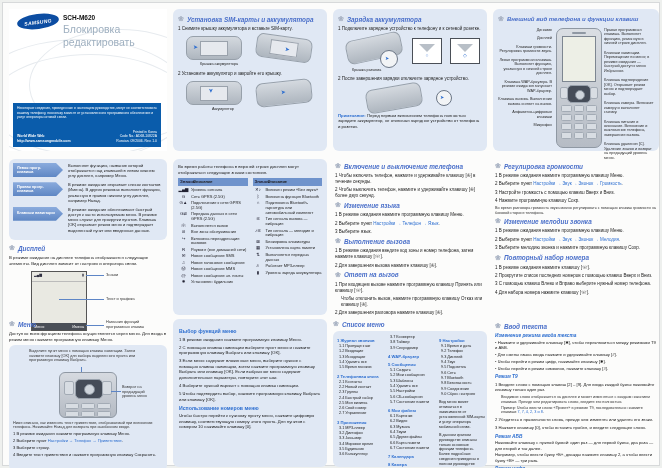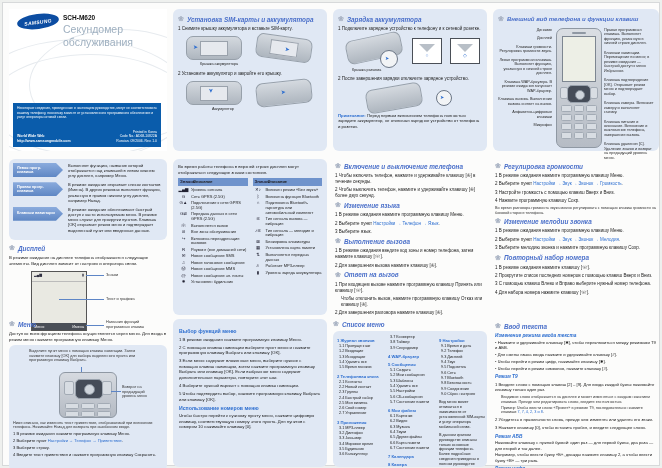--- a/index.html
+++ b/index.html
@@ -71,22 +71,22 @@
 
 <div class="sheet">
 
   <div class="panel cover" style="left:6px;top:6px;width:158px;height:142px;">
     <div class="swirl" style="left:-40px;top:30px;width:220px;height:120px;"></div>
     <div class="swirl" style="left:-20px;top:45px;width:200px;height:100px;"></div>
     <div class="swirl" style="left:20px;top:20px;width:180px;height:110px;"></div>
     <div class="logo">SAMSUNG</div>
     <div class="model">SCH-M620</div>
     <div class="ctitle">
-      <div>Секундомер</div>
-      <div>обслуживания</div>
+      <div>Блокировка</div>
+      <div>редактировать</div>
     </div>
     <div class="band">
       <div class="disc">Некоторые сведения, приведенные в настоящем руководстве, могут не соответствовать вашему телефону, поскольку зависят от установленного программного обеспечения и услуг оператора сотовой связи.</div>
       <div class="bandrow">
         <div class="l1">
           <div>World Wide Web</div>
           <div>http://www.samsungmobile.com</div>
         </div>
         <div class="r1">
           <div>Printed in Korea</div>

